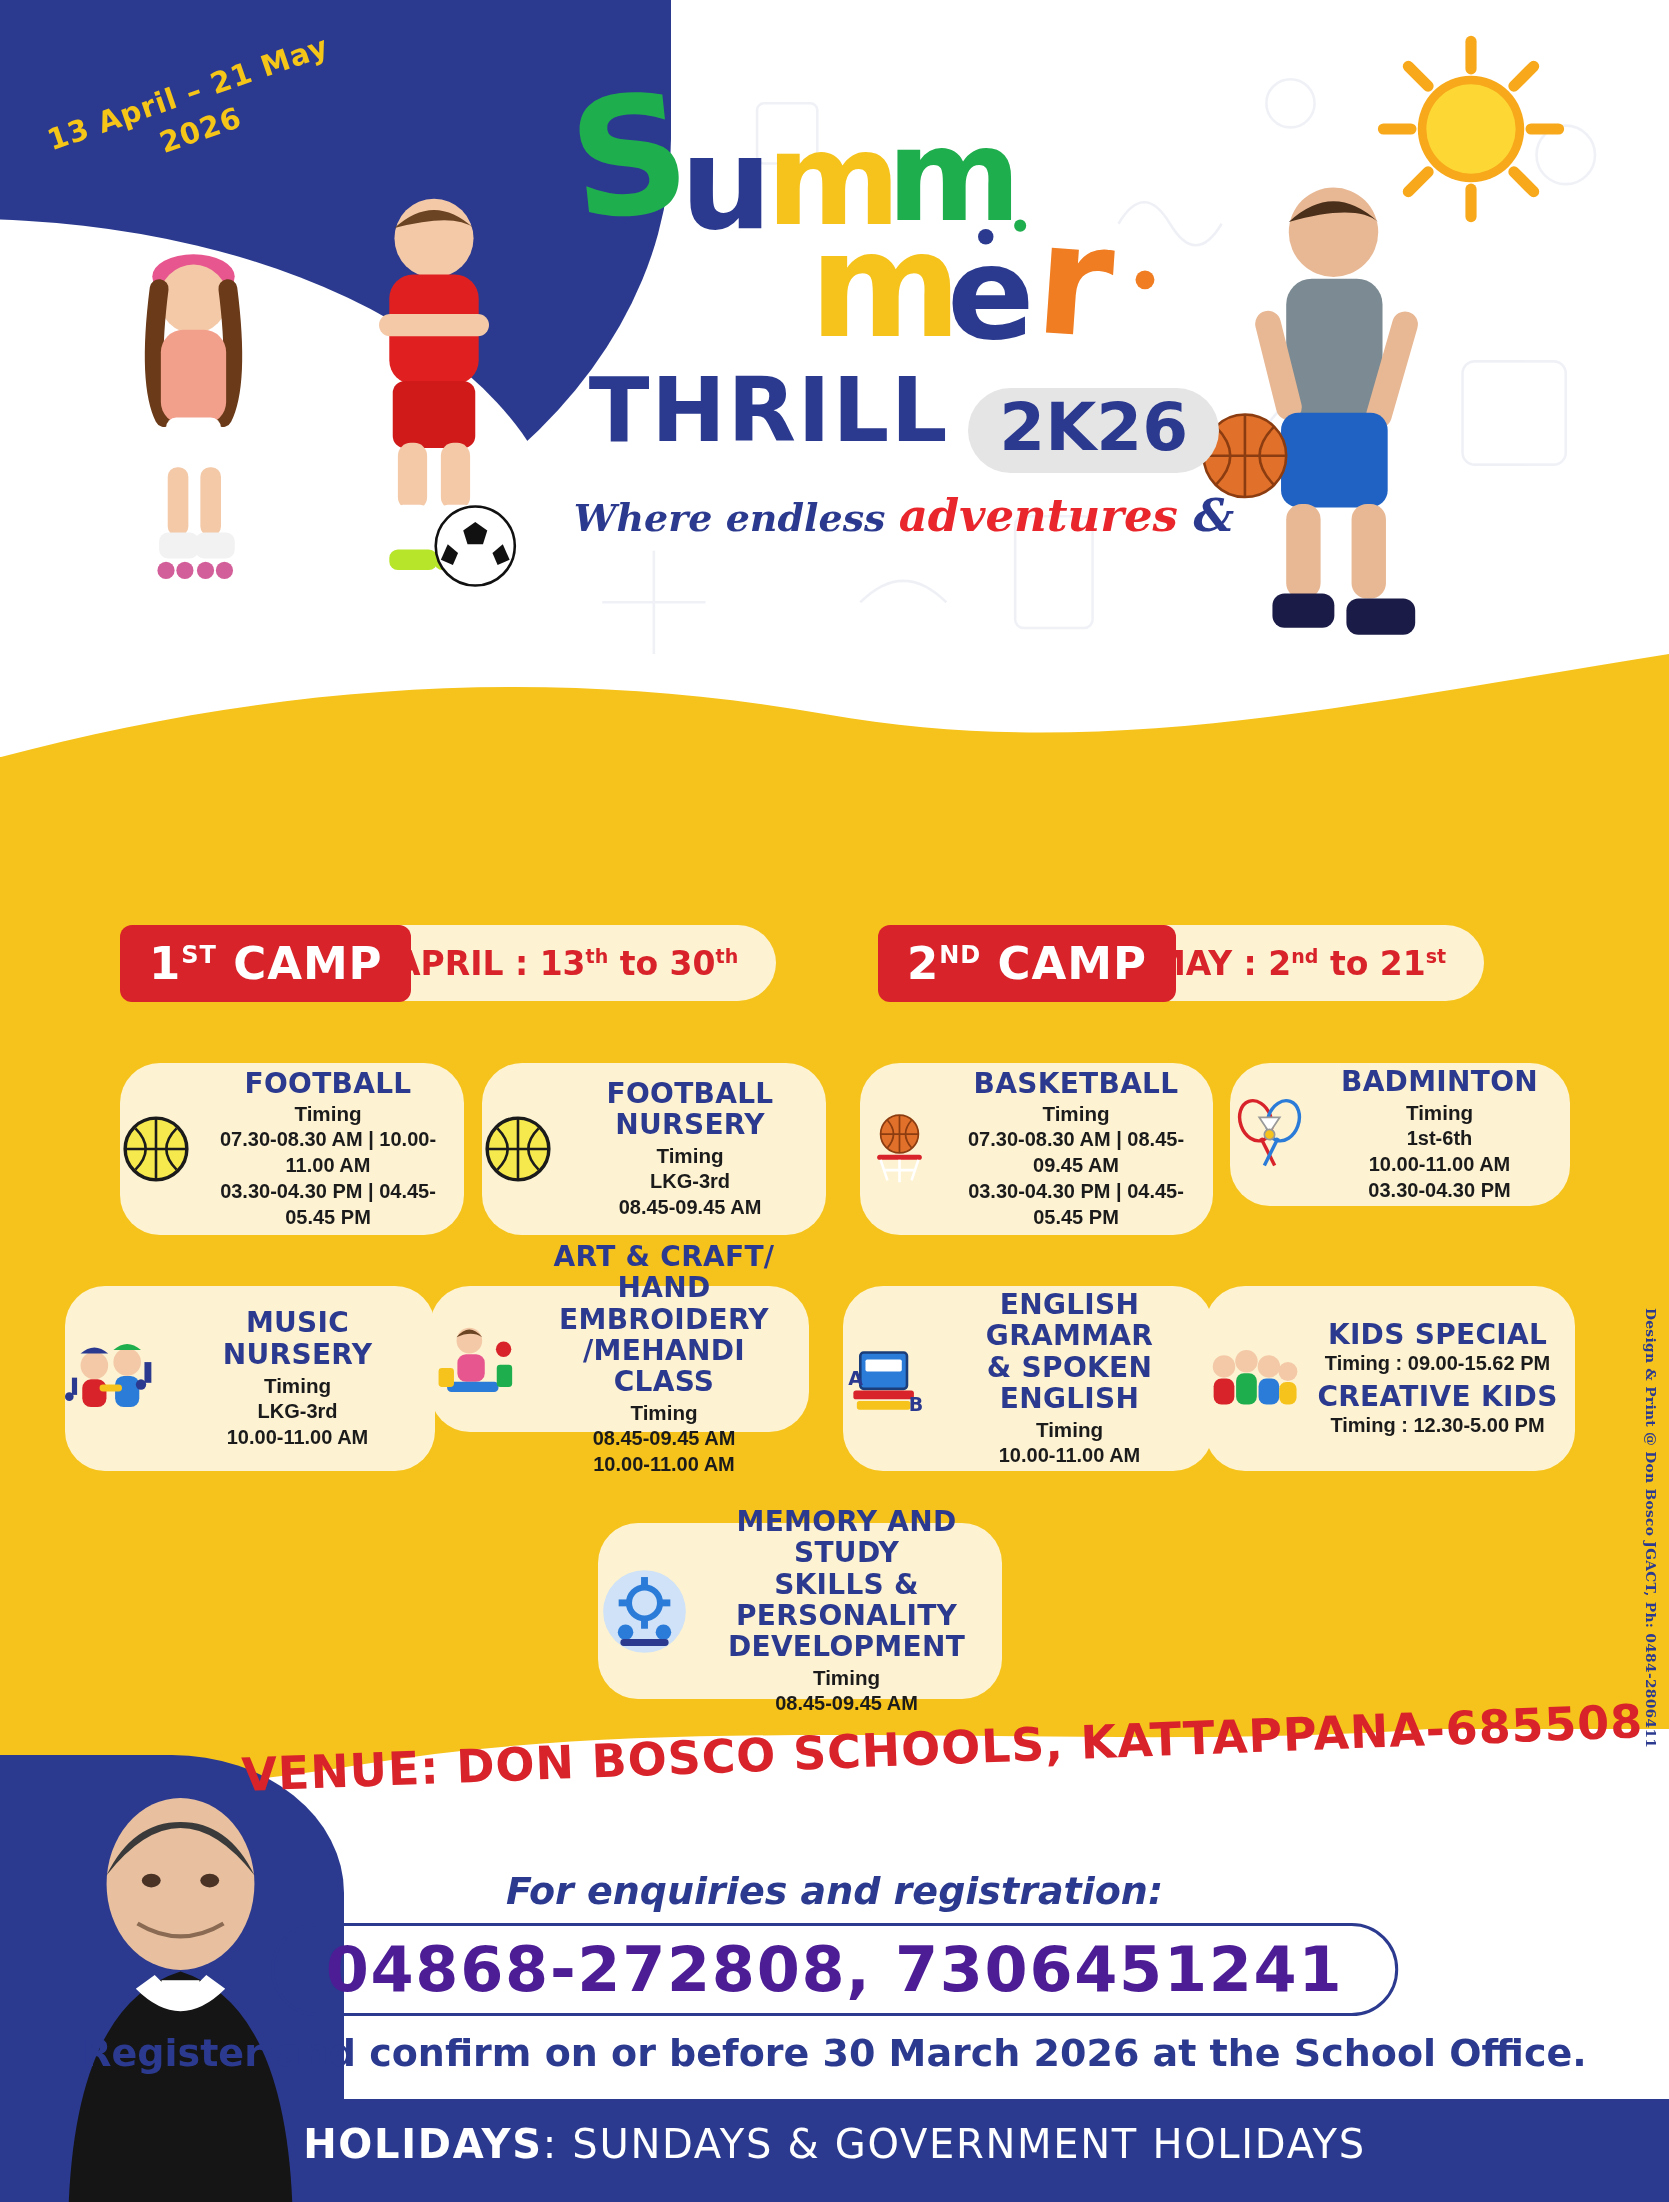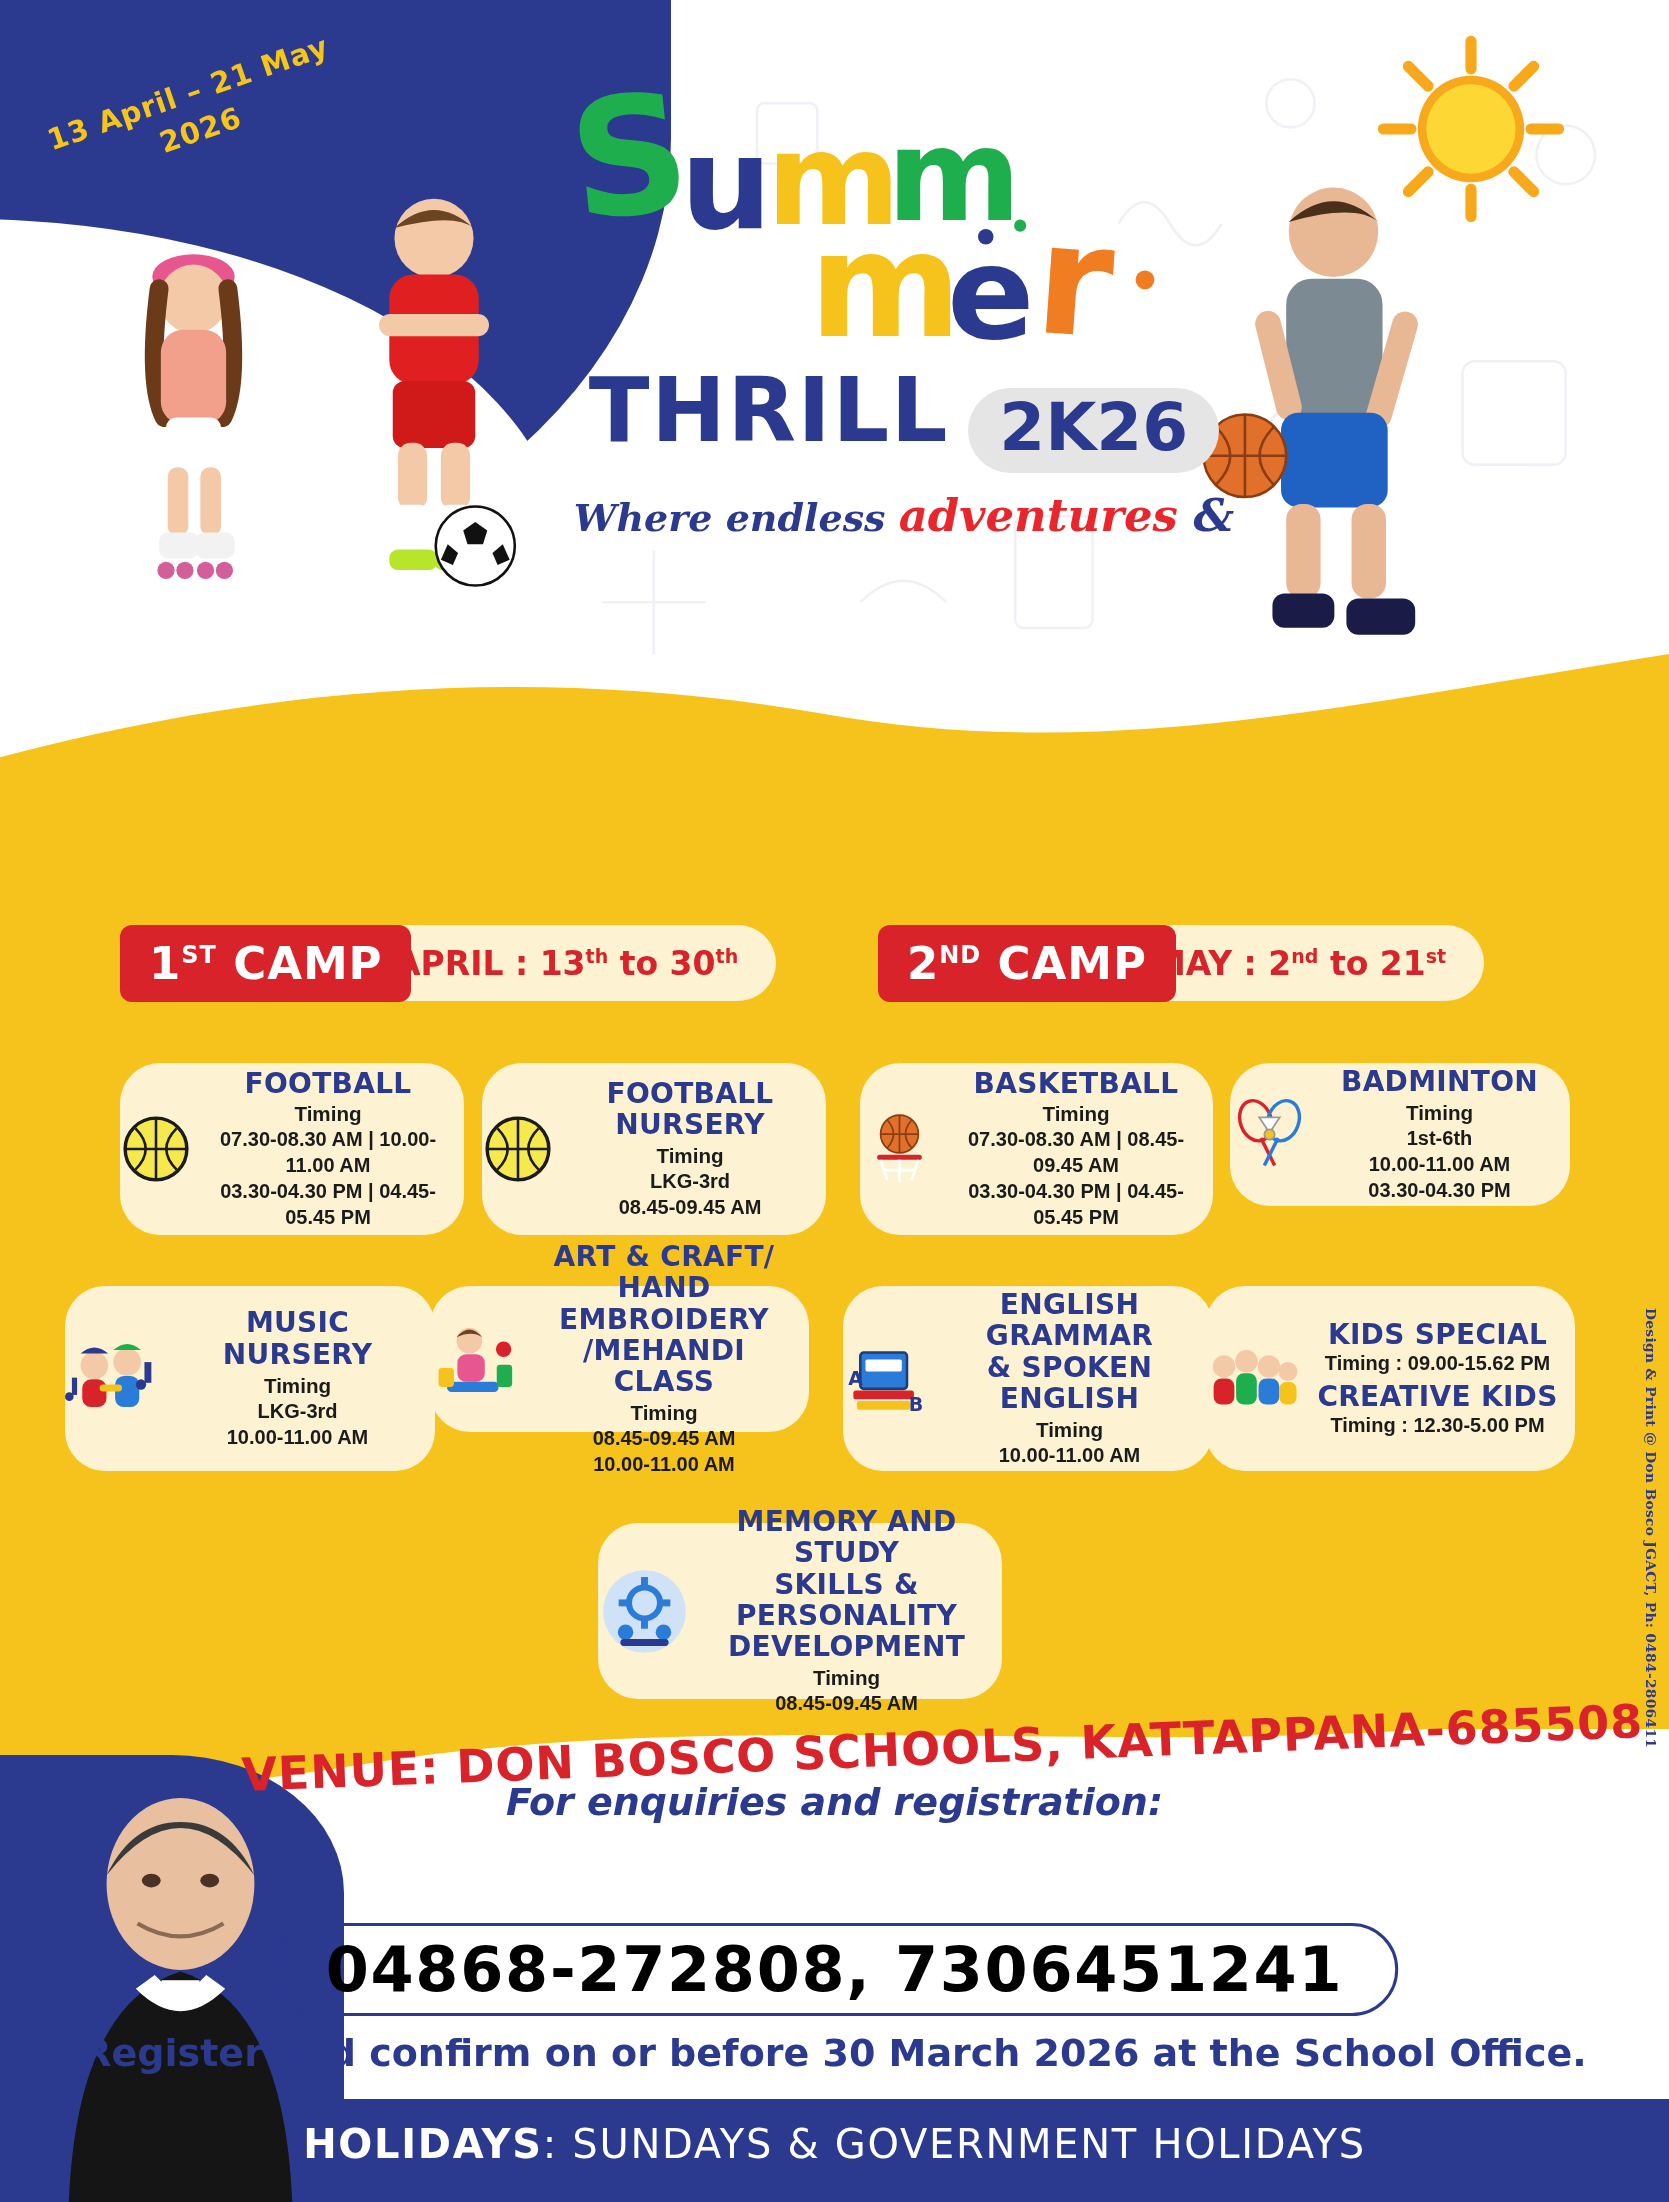--- a/index.html
+++ b/index.html
@@ -160,28 +160,28 @@
     font-family:"DejaVu Sans", sans-serif;
     transform:rotate(-2.2deg);
   }
   .venue-text .vlabel{color:#d8232a;}
 
   
   .bottom-white{
     position:absolute;left:0;top:1815px;width:1669px;height:284px;background:#ffffff;z-index:4;
   }
   .enq{
-    position:absolute;left:0;top:1780px;width:1669px;text-align:center;z-index:8;
+    position:absolute;left:0;top:1869px;width:1669px;text-align:center;z-index:8;
     color:#2b3a8f;font-size:38px;font-weight:700;font-style:italic;
     font-family:"DejaVu Sans", sans-serif;
   }
   .phone{
     position:absolute;left:50%;top:1923px;transform:translateX(-50%);z-index:8;
     border:3.4px solid #2b3a8f;border-radius:52px;padding:6.9px 52px;
-    color:#000000;font-size:62px;font-weight:700;letter-spacing:1.7px;
+    color:#4c1d95;font-size:62px;font-weight:700;letter-spacing:1.7px;
     font-family:"DejaVu Sans", sans-serif;white-space:nowrap;
   }
   .register{
     position:absolute;left:0;top:2031px;width:1669px;text-align:center;z-index:8;
     color:#2b3a8f;font-size:38px;font-weight:700;
     font-family:"DejaVu Sans", sans-serif;
   }
 
   
   .left-panel{

